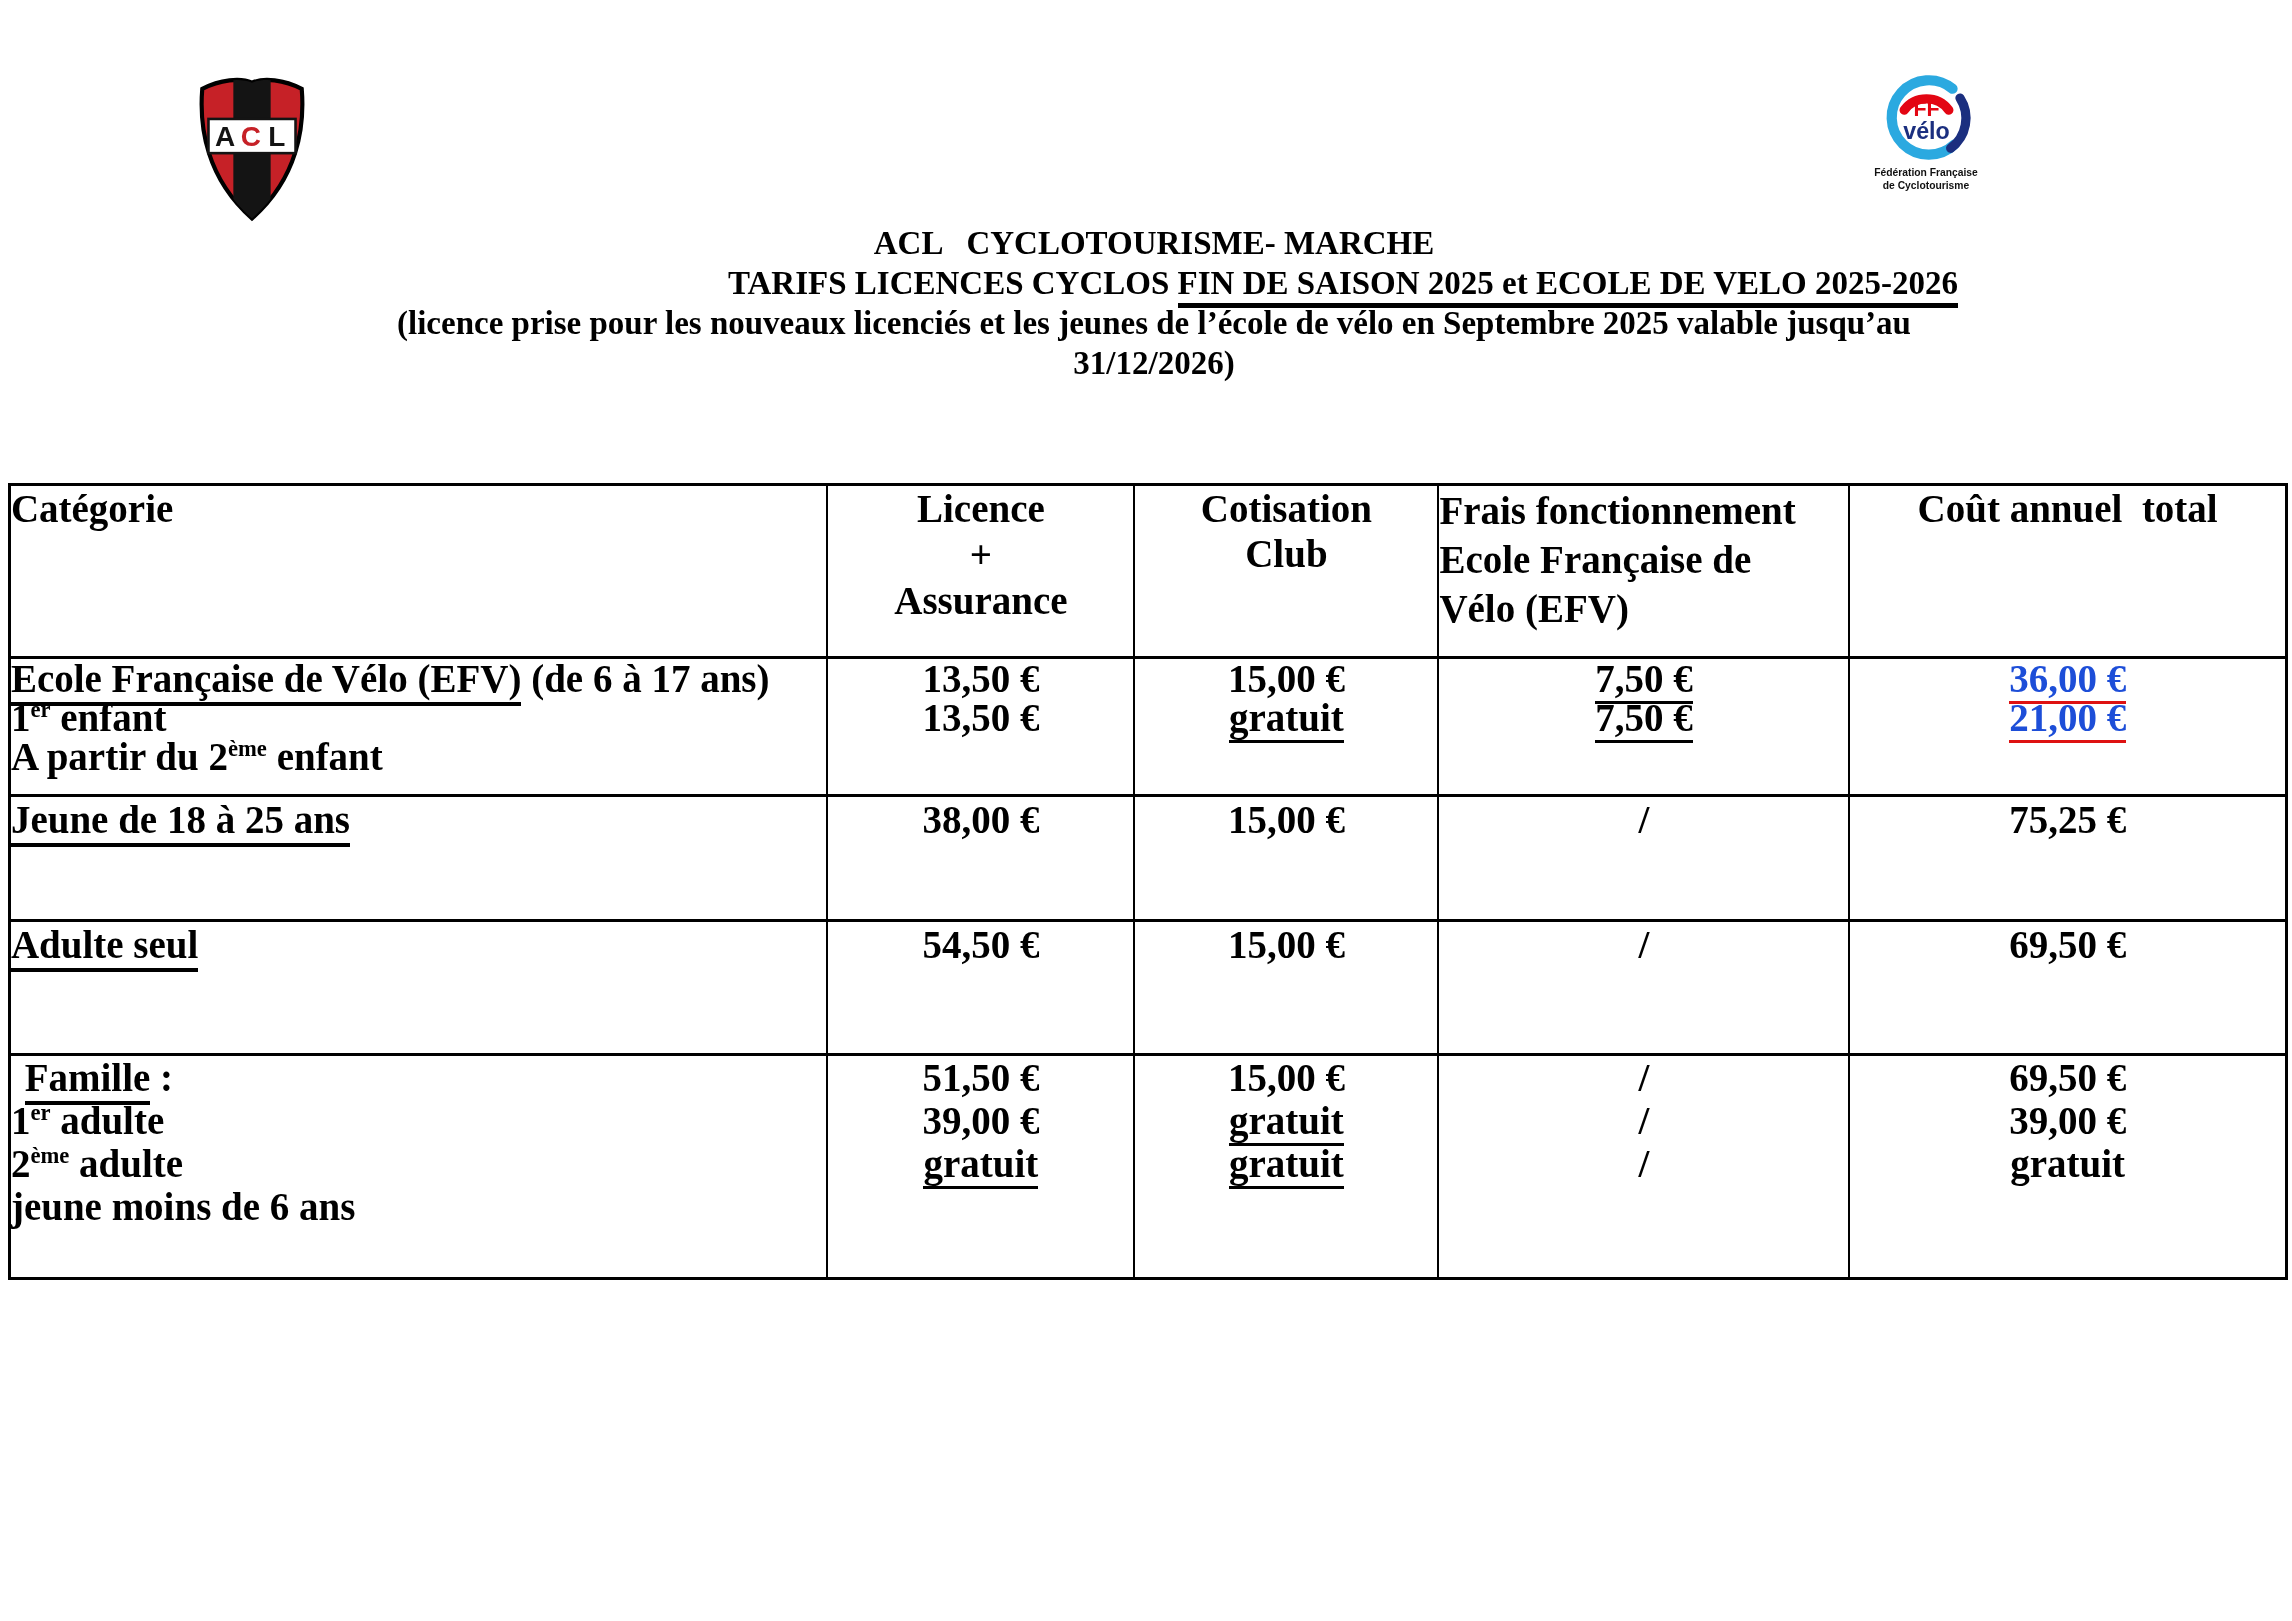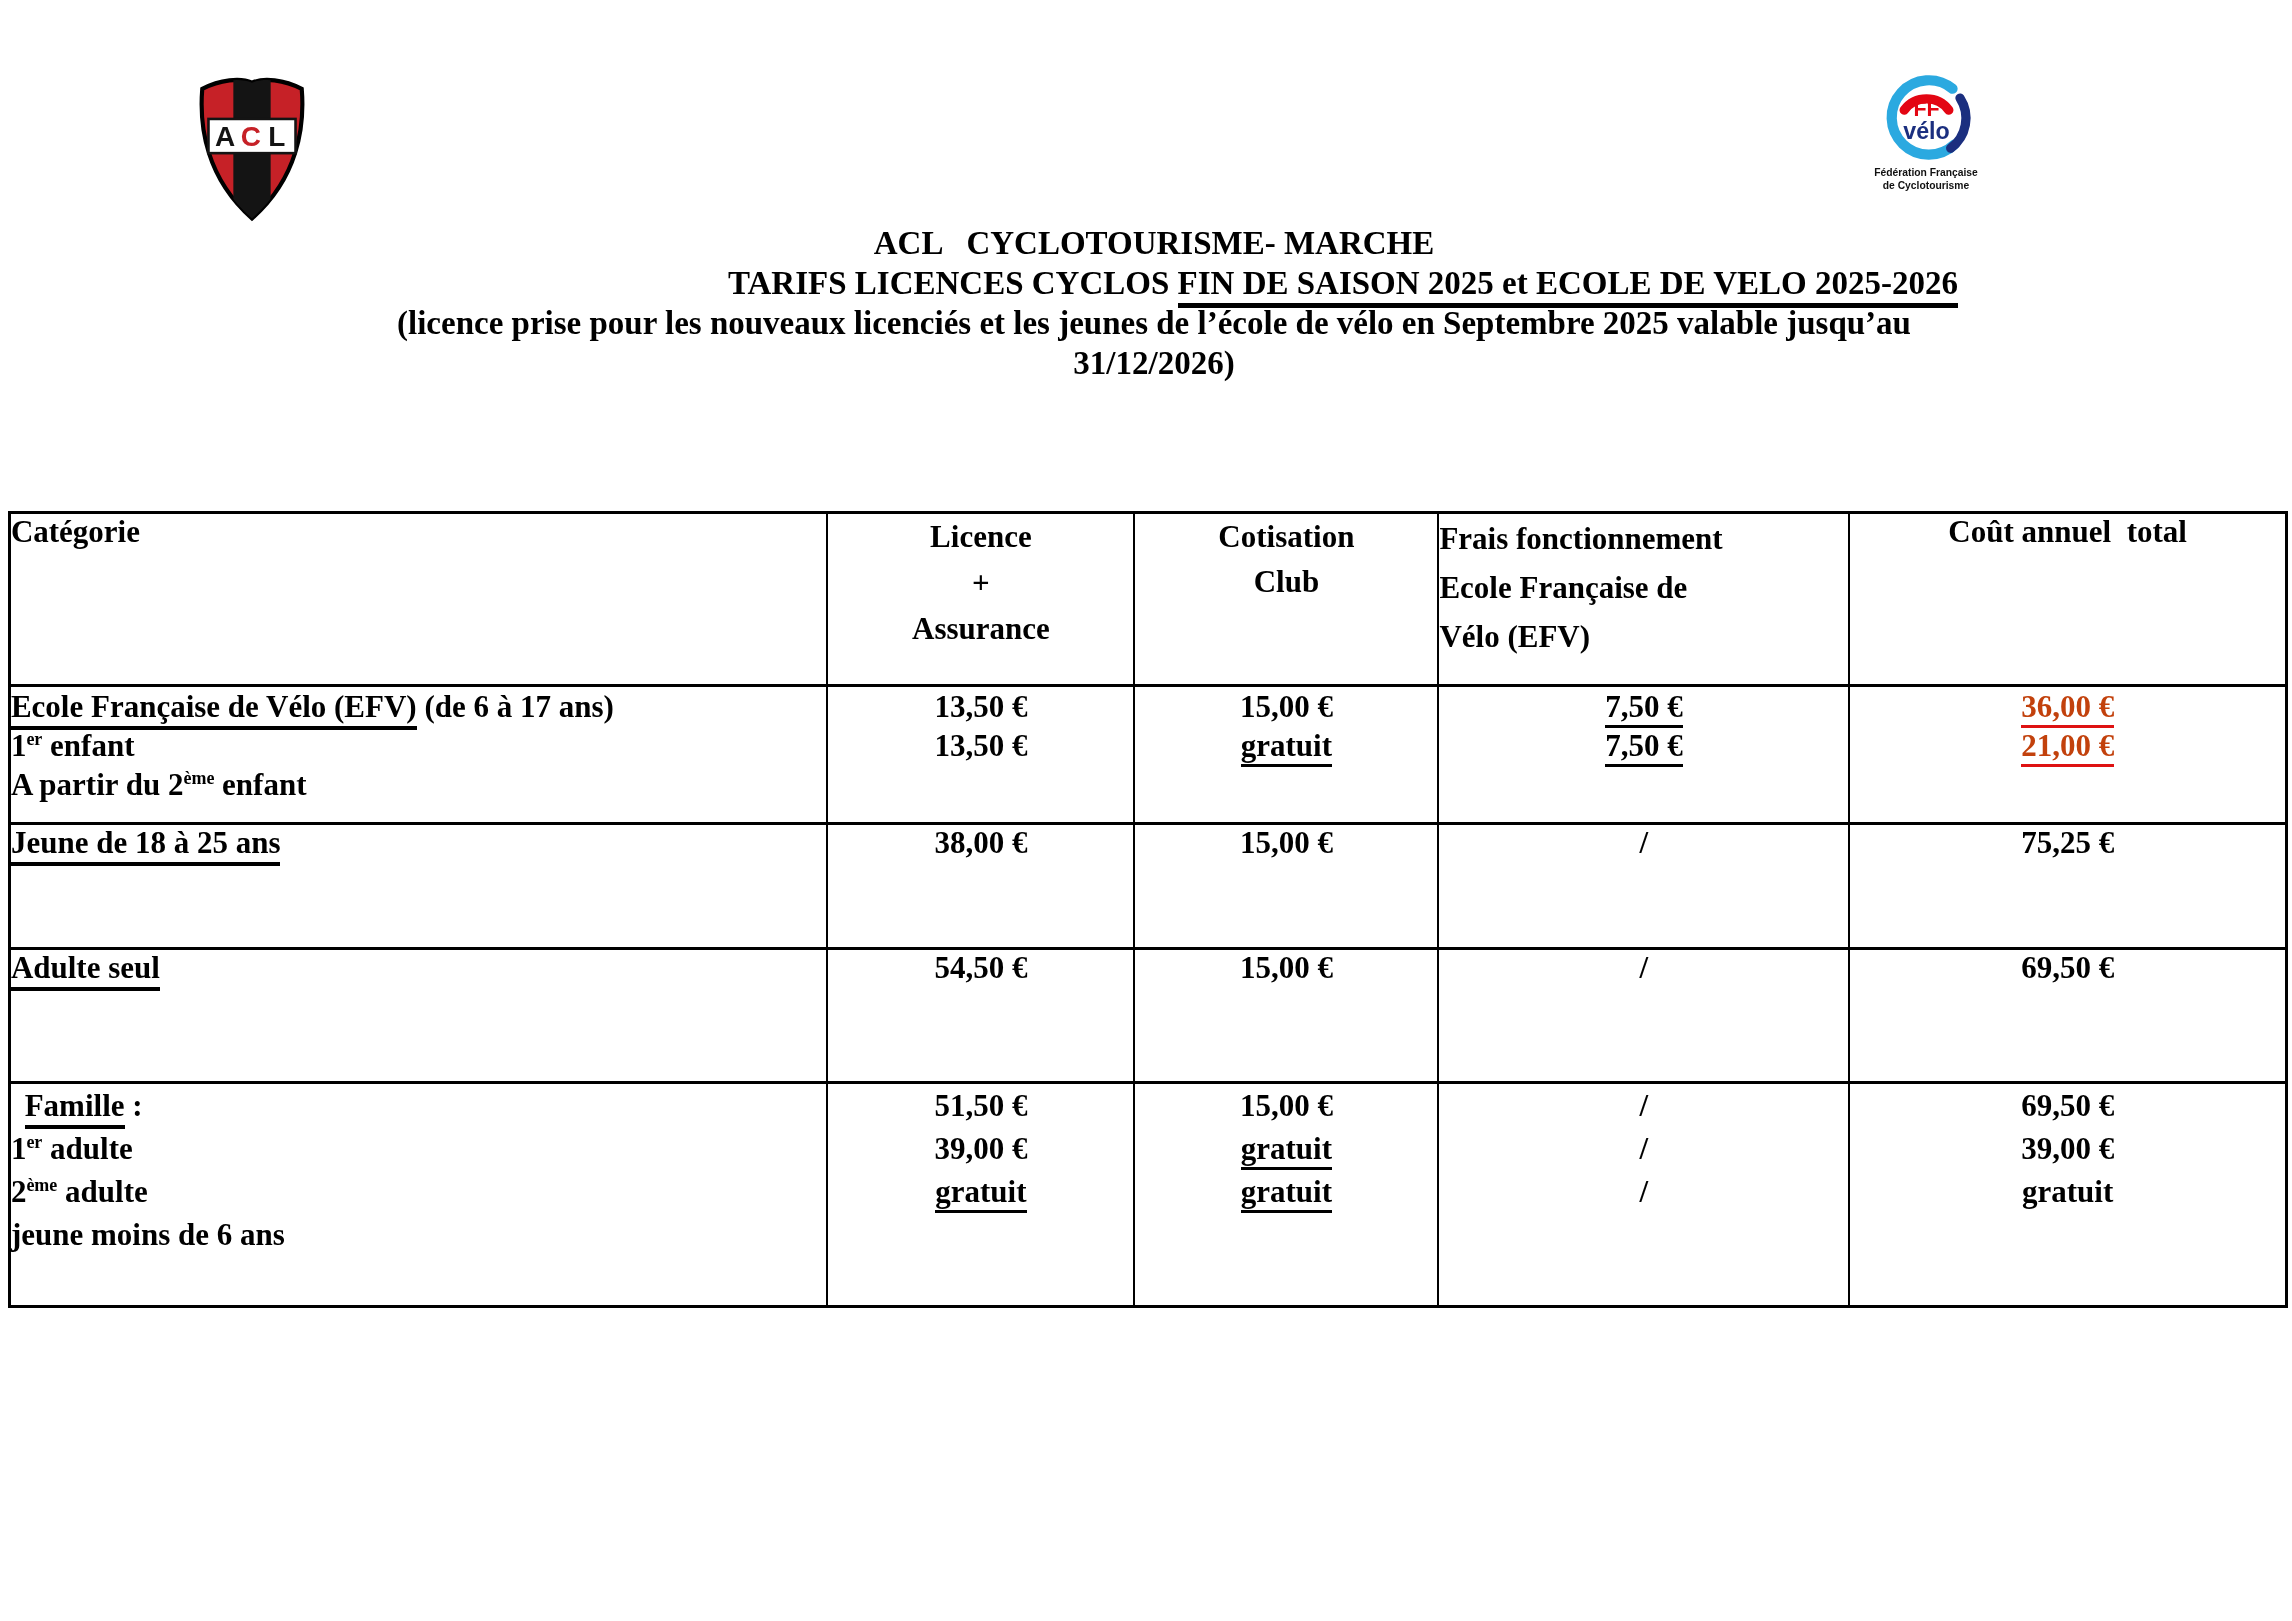--- a/index.html
+++ b/index.html
@@ -37,22 +37,21 @@
   .title-line2 { padding-left: 378px; }
   .u-title { border-bottom: 5.9px solid #000; padding-bottom: 2px; }
 
   
   .tarifs-table {
     position: absolute; left: 7.9px; top: 483px;
     width: 2277px;
     border-collapse: collapse;
     table-layout: fixed;
     border: 3px solid #000;
-    font-size: 31px;
-    margin-top: 28px;
+    font-size: 39px;
   }
   .tarifs-table td {
     border-left: 2px solid #000;
     border-right: 2px solid #000;
     border-top: 3px solid #000;
     border-bottom: 3px solid #000;
     vertical-align: top;
     padding: 0;
   }
   
@@ -79,21 +78,21 @@
   .r3-val { padding-top: 51px; }
 
   
   .r4-cat { padding: 9.9px 0 0 47px; line-height: 43px; }
   .r4-val { padding-top: 53px; line-height: 43px; }
   .indent-sm { margin-left: 13.8px; display: inline-block; }
 
   
   .u-heavy { border-bottom: 4.9px solid #000; padding-bottom: 2px; }
   .u-val   { border-bottom: 3.9px solid #000; padding-bottom: 1px; }
-  .red     { color: #c2410c; }
+  .red     { color: #1d4ed8; }
   .u-red   { border-bottom: 3.9px solid #DE1212; padding-bottom: 1px; }
 
   sup { font-size: 58%; line-height: 0; vertical-align: super; }
 
   
   .footer-note { position: absolute; left: 189px; top: 1284px; font-size: 33px; }
 </style>
 </head>
 <body>
 

